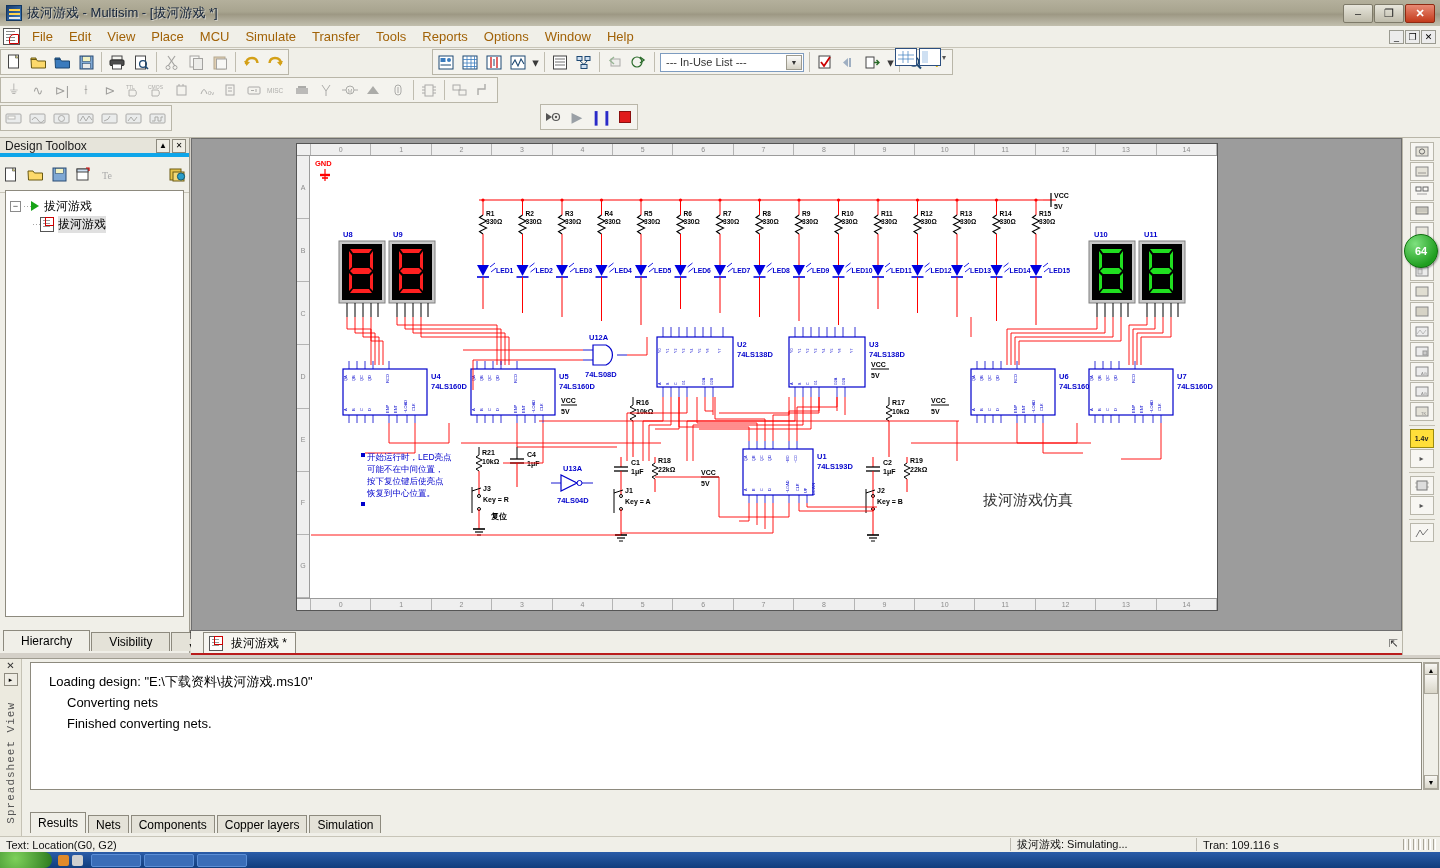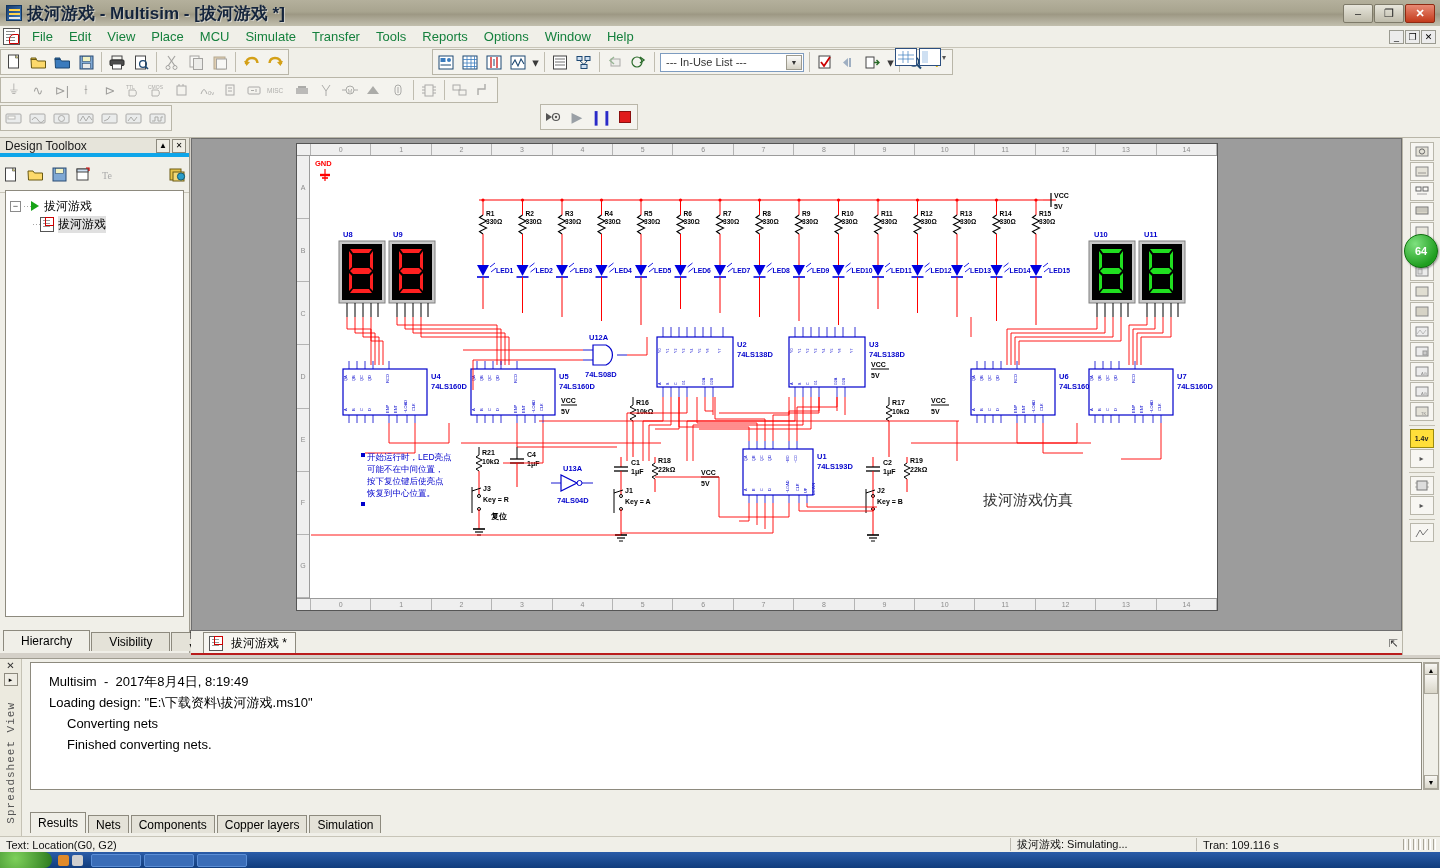--- a/index.html
+++ b/index.html
@@ -22,21 +22,21 @@
   .title-icon {
     width: 16px; height: 16px; margin: 0 5px 0 4px;
     background: linear-gradient(135deg,#1a3c6e,#3f7fc1);
     border: 1px solid #13365f; position: relative; flex: none;
   }
   .title-icon::after {
     content: ""; position: absolute; left: 2px; top: 3px; width: 11px; height: 2px;
     background: #ffd34d; box-shadow: 0 4px 0 #ffd34d, 0 8px 0 #e8e8e8;
   }
   .title-text {
-    font-size: 17px; color: #14243c; font-weight: bold;
+    font-size: 13px; color: #14243c; font-weight: normal;
     text-shadow: 1px 1px 0 rgba(255,255,255,.45);
     white-space: nowrap;
   }
   .title-btns { margin-left: auto; display: flex; gap: 1px; padding-right: 3px; }
   .tbtn {
     width: 30px; height: 19px; border: 1px solid #7e7a69;
     background: linear-gradient(to bottom,#e8e6dc,#bfbcab);
     display: flex; align-items: center; justify-content: center;
     font-size: 11px; color: #222; border-radius: 2px;
   }
@@ -57,21 +57,21 @@
   }
   .menu-doc-icon::before {
     content: ""; position: absolute; left: 2px; top: 2px; width: 9px; height: 1px;
     background: #888; box-shadow: 0 3px 0 #888, 0 6px 0 #888, 0 9px 0 #888;
   }
   .menu-doc-icon::after {
     content: ""; position: absolute; right: 0px; bottom: 0px; width: 8px; height: 8px;
     border: 1px solid #c00; border-radius: 50% 0 0 0;
   }
   .menu-item {
-    padding: 5px 8px; font-size: 13px; color: #15803d; cursor: default; white-space: nowrap;
+    padding: 5px 8px; font-size: 13px; color: #a16207; cursor: default; white-space: nowrap;
   }
   .menubar-right { margin-left: auto; display: flex; gap: 1px; padding-right: 4px; }
   .mwbtn {
     width: 15px; height: 14px; border: 1px solid #9a9a90; background: #ececec;
     font-size: 9px; display: flex; align-items: center; justify-content: center;
   }
 
   
   .toolbar-zone {
     position: absolute; left: 0; top: 48px; width: 1440px; height: 90px;
@@ -1822,21 +1822,20 @@
     <div class="green-probe">64</div>
   </div>
 
   <div class="ssv">
     <div class="ssv-left">
       <div class="ssv-close">✕</div>
       <div class="ssv-arrow">▸</div>
       <div class="ssv-vlabel">Spreadsheet View</div>
     </div>
     <div class="ssv-content" id="log-box">
-        <div class="log-line">Multisim  -  2017年8月4日, 8:19:49</div>
         <div class="log-line">Loading design: "E:\下载资料\拔河游戏.ms10"</div>
         <div class="log-line ind">Converting nets</div>
         <div class="log-line ind">Finished converting nets.</div>
       </div>
     <div class="ssv-scroll">
       <div class="ssv-sbtn">▲</div>
       <div class="ssv-thumb"></div>
       <div class="ssv-sbtn">▼</div>
     </div>
     <div class="ssv-tabs">

